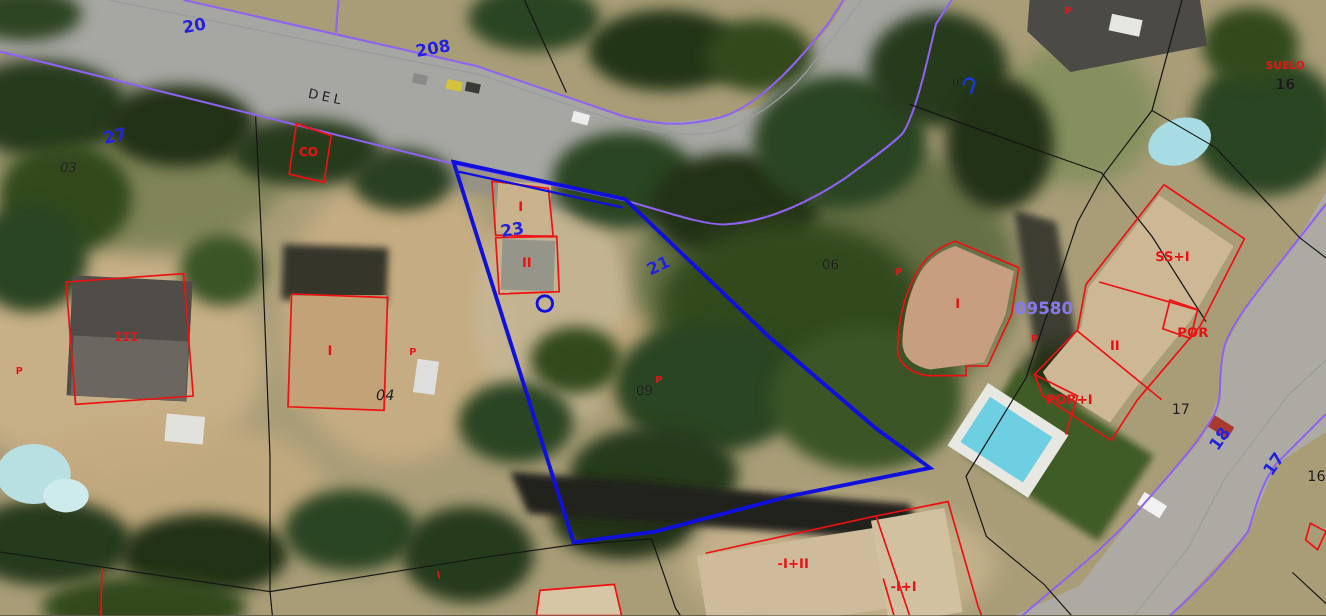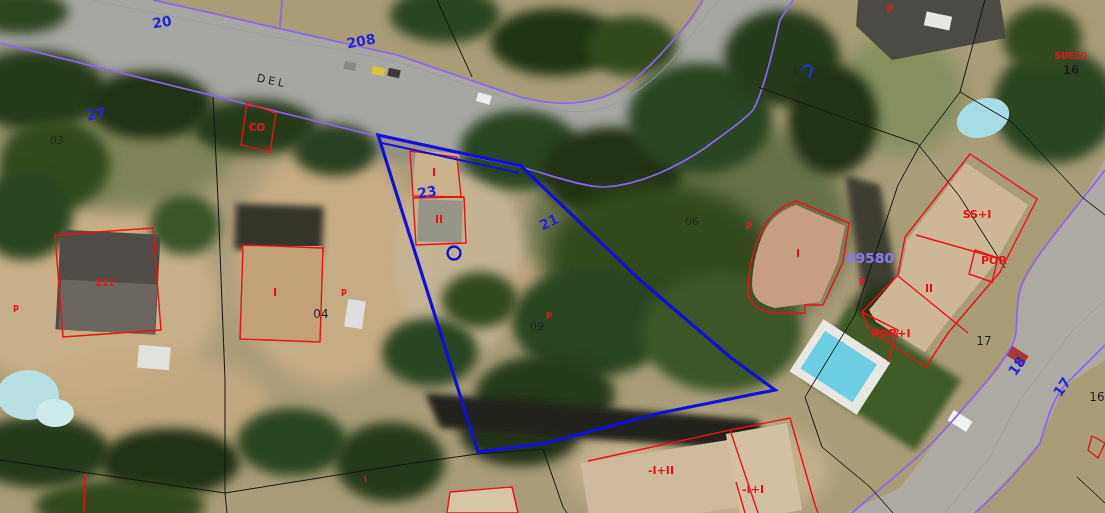--- a/index.html
+++ b/index.html
@@ -192,27 +192,27 @@
       <div class="lbl lbl-black" style="left: 537px; top: 326px; font-size: 11px; transform: translate(-50%, -50%) rotate(0deg);">09</div>
       <div class="lbl lbl-red" style="left: 549px; top: 317px; font-size: 8px; transform: translate(-50%, -50%) rotate(0deg);">P</div>
       <div class="lbl lbl-black" style="left: 656px; top: 221px; font-size: 11px; transform: translate(-50%, -50%) rotate(0deg); margin-left: 36px;">06</div>
       <div class="lbl lbl-black" style="left: 799px; top: 70px; font-size: 11px; transform: translate(-50%, -50%) rotate(0deg); font-family: Liberation Serif, serif;">07</div>
       <div class="lbl lbl-red" style="left: 890px; top: 10px; font-size: 8px; transform: translate(-50%, -50%) rotate(0deg);">P</div>
       <div class="lbl lbl-red" style="left: 1071px; top: 56px; font-size: 9px; transform: translate(-50%, -50%) rotate(0deg);">SUELO</div>
       <div class="lbl lbl-black" style="left: 1071px; top: 70px; font-size: 12px; transform: translate(-50%, -50%) rotate(0deg); font-weight: bold;">16</div>
       <div class="lbl lbl-red" style="left: 105px; top: 283px; font-size: 11px; transform: translate(-50%, -50%) rotate(0deg); font-family: Liberation Mono, monospace;">III</div>
       <div class="lbl lbl-red" style="left: 16px; top: 310px; font-size: 8px; transform: translate(-50%, -50%) rotate(0deg);">P</div>
       <div class="lbl lbl-red" style="left: 275px; top: 292px; font-size: 11px; transform: translate(-50%, -50%) rotate(0deg);">I</div>
-      <div class="lbl lbl-black" style="left: 321px; top: 314px; font-size: 12px; transform: translate(-50%, -50%) rotate(0deg);">04</div>
+      <div class="lbl lbl-black" style="left: 321px; top: 329px; font-size: 12px; transform: translate(-50%, -50%) rotate(0deg); font-style: italic;">04</div>
       <div class="lbl lbl-red" style="left: 344px; top: 294px; font-size: 8px; transform: translate(-50%, -50%) rotate(0deg);">P</div>
       <div class="lbl lbl-red" style="left: 749px; top: 227px; font-size: 8px; transform: translate(-50%, -50%) rotate(0deg);">P</div>
       <div class="lbl lbl-red" style="left: 798px; top: 253px; font-size: 11px; transform: translate(-50%, -50%) rotate(0deg);">I</div>
       <div class="lbl lbl-violet" style="left: 838px; top: 258px; font-size: 14px; transform: translate(-50%, -50%) rotate(0deg); margin-left: 32px;">09580</div>
       <div class="lbl lbl-red" style="left: 977px; top: 214px; font-size: 11px; transform: translate(-50%, -50%) rotate(0deg);">SS+I</div>
-      <div class="lbl lbl-red" style="left: 984px; top: 260px; font-size: 11px; transform: translate(-50%, -50%) rotate(0deg); padding-left: 20px;">POR</div>
+      <div class="lbl lbl-red" style="left: 984px; top: 277px; font-size: 11px; transform: translate(-50%, -50%) rotate(0deg); padding-left: 20px;">POR</div>
       <div class="lbl lbl-red" style="left: 929px; top: 288px; font-size: 11px; transform: translate(-50%, -50%) rotate(0deg);">II</div>
       <div class="lbl lbl-red" style="left: 862px; top: 283px; font-size: 8px; transform: translate(-50%, -50%) rotate(0deg);">P</div>
       <div class="lbl lbl-red" style="left: 891px; top: 333px; font-size: 11px; transform: translate(-50%, -50%) rotate(0deg);">POR+I</div>
       <div class="lbl lbl-black" style="left: 984px; top: 341px; font-size: 12px; transform: translate(-50%, -50%) rotate(0deg);">17</div>
       <div class="lbl lbl-red" style="left: 661px; top: 470px; font-size: 11px; transform: translate(-50%, -50%) rotate(0deg);">-I+II</div>
       <div class="lbl lbl-red" style="left: 753px; top: 489px; font-size: 11px; transform: translate(-50%, -50%) rotate(0deg);">-I+I</div>
       <div class="lbl lbl-blue" style="left: 1017px; top: 366px; font-size: 14px; transform: translate(-50%, -50%) rotate(-55deg);">18</div>
       <div class="lbl lbl-blue" style="left: 1062px; top: 387px; font-size: 14px; transform: translate(-50%, -50%) rotate(-55deg);">17</div>
       <div class="lbl lbl-black" style="left: 1097px; top: 397px; font-size: 12px; transform: translate(-50%, -50%) rotate(0deg);">16</div>
     </div>

